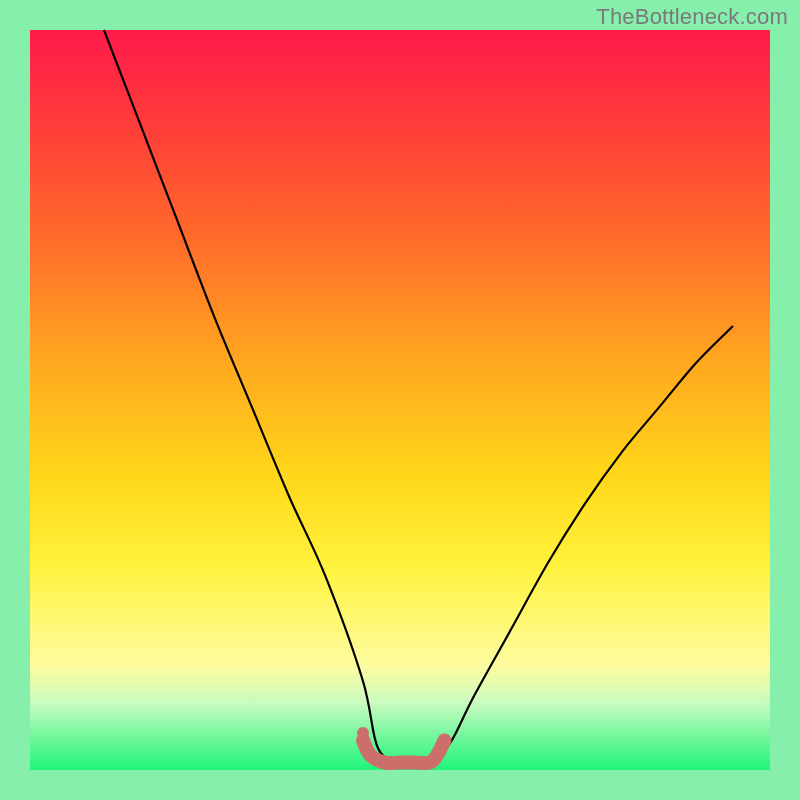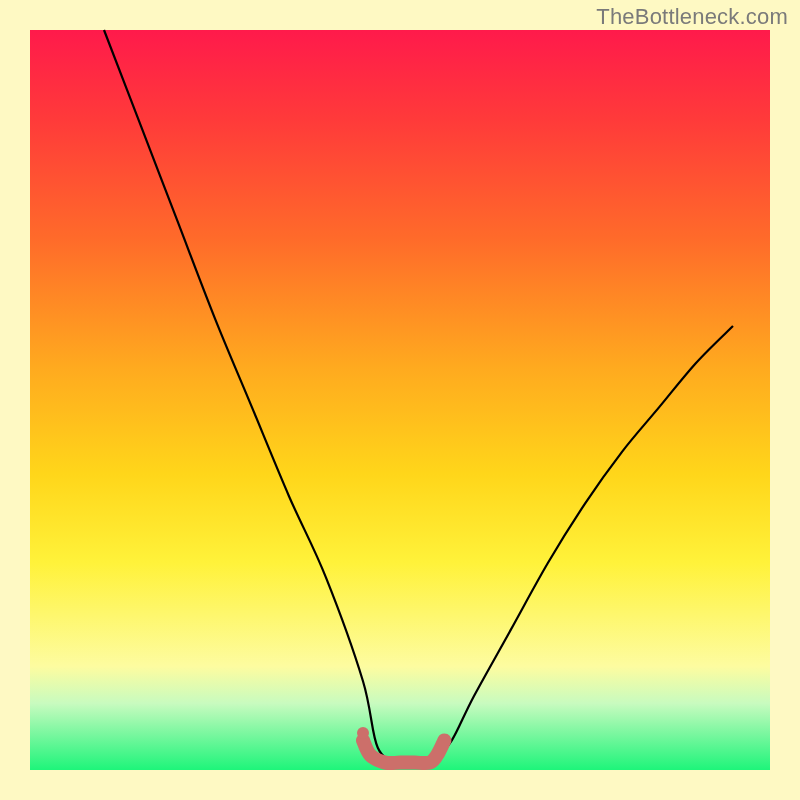--- a/index.html
+++ b/index.html
@@ -10,21 +10,21 @@
     background: #000;
     overflow: hidden;
     font-family: Arial, Helvetica, sans-serif;
   }
   .frame {
     position: absolute;
     top: 0;
     left: 0;
     width: 800px;
     height: 800px;
-    background: #fef9c3;
+    background: #86efac;
   }
   .plot-area {
     position: absolute;
     top: 30px;
     left: 30px;
     width: 740px;
     height: 740px;
     
     background: linear-gradient(
       to bottom,

